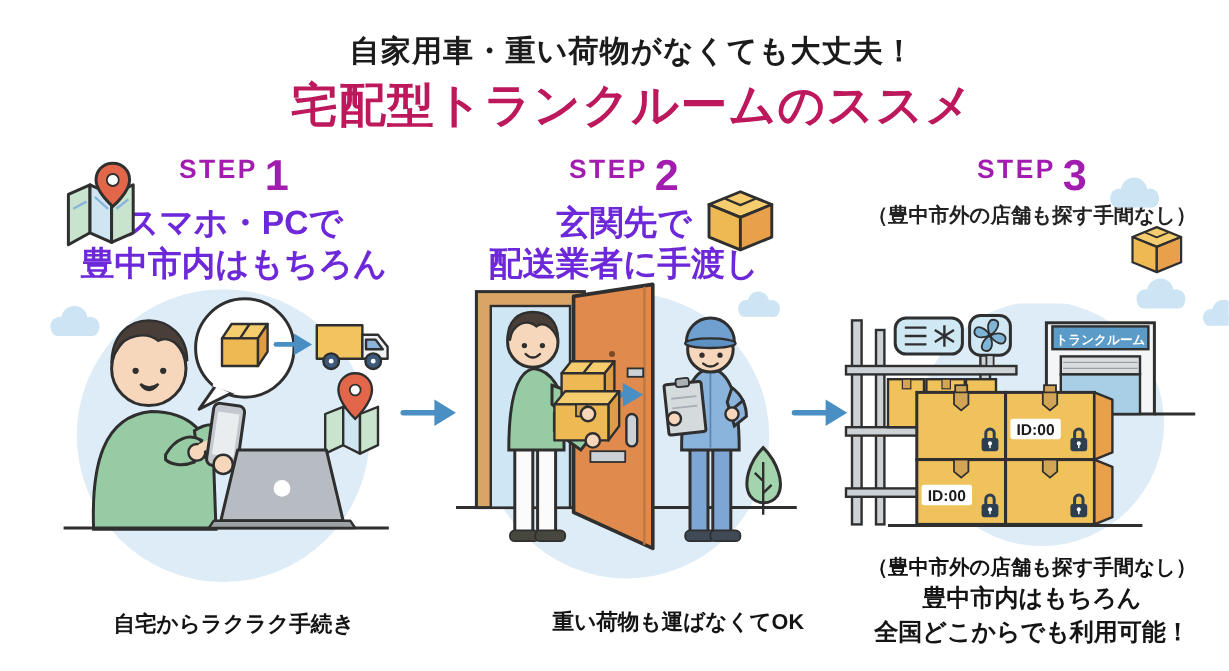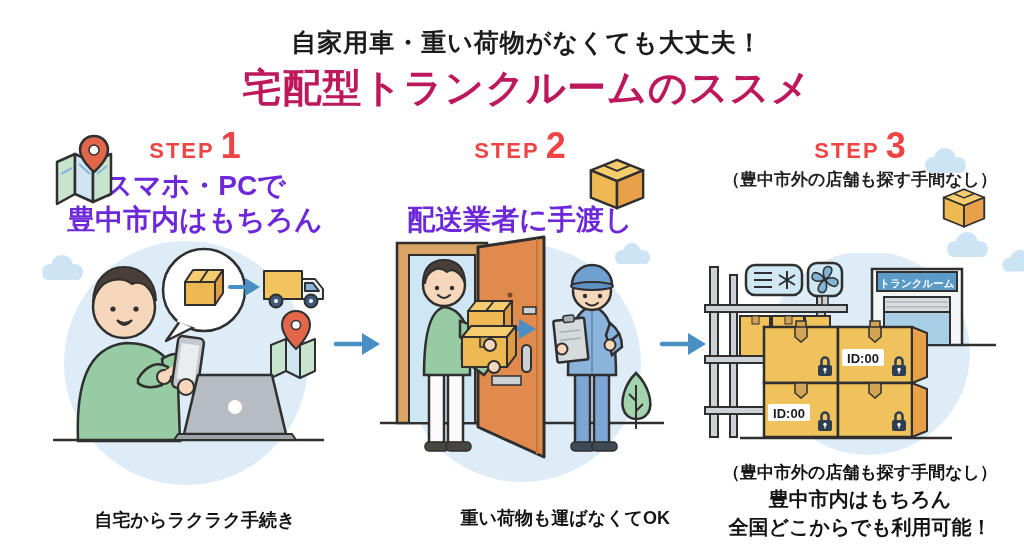--- a/index.html
+++ b/index.html
@@ -3,21 +3,21 @@
 <meta charset="utf-8">
 <style>
   html,body{margin:0;padding:0;background:#fff;}
   .canvas{position:relative;width:1024px;height:559px;background:#ffffff;overflow:hidden;
           font-family:"Liberation Sans","DejaVu Sans",sans-serif;color:#1a1a1a;}
   .title-block{position:absolute;top:26px;left:0;width:100%;text-align:center;margin-left:15px;}
   .subtitle{font-size:25px;font-weight:800;letter-spacing:1px;color:#1b1b1b;}
   .main-title{font-size:39px;font-weight:700;letter-spacing:1px;color:#be185d;margin-top:2px;}
   .col{position:absolute;top:128px;text-align:center;}
   #col1{left:35px;width:320px;} #col2{left:370px;width:300px;} #col3{left:702px;width:316px;}
-  .step-label{display:flex;justify-content:center;align-items:flex-end;gap:6px;color:#ef4444;font-weight:800;}
+  .step-label{display:flex;justify-content:center;align-items:flex-start;gap:6px;color:#a21caf;font-weight:800;}
   .step-word{font-size:22px;letter-spacing:2px;}
   .step-num{font-size:36px;line-height:1;}
   .heading{margin-top:5px;font-size:28px;font-weight:800;line-height:34px;color:#6d28d9;}
   .note{margin-top:4px;font-size:17px;font-weight:700;color:#222;}
   .hdr-icon{position:absolute;}
   .caption{position:absolute;text-align:center;font-weight:700;color:#141414;}
   #cap1{left:35px;top:508px;width:320px;font-size:18px;}
   #cap2{left:370px;top:506px;width:300px;font-size:18px;text-align:right;}
   #cap3note{left:702px;top:461px;width:316px;font-size:17px;font-weight:700;}
   #cap3{left:702px;top:485px;width:316px;font-size:20px;line-height:28px;}
@@ -63,21 +63,21 @@
         <path d="M5,14 L32,25 L32,53 L5,42 Z" fill="#eeb952"></path>
         <path d="M59,14 L32,25 L32,53 L59,42 Z" fill="#e8a04a"></path>
         <path d="M19,9 L32,14.5 L45,9" fill="none" stroke-width="2"></path>
       </g>
     </svg>
     <div class="step-label">
       <span class="step-word">STEP</span>
       <span class="step-num">2</span>
     </div>
     <div class="heading">
-      <br>
+      <span>玄関先で</span><br>
       <span>配送業者に手渡し</span>
     </div>
   </section>
 
   <section class="col" id="col3">
     <svg class="hdr-icon" style="right:30px;top:58px" width="48" height="44" viewBox="0 0 64 56">
       <g stroke="#2f2f2f" stroke-width="2.5" stroke-linejoin="round">
         <path d="M32,3 L59,14 L32,25 L5,14 Z" fill="#f5cd6e"></path>
         <path d="M5,14 L32,25 L32,53 L5,42 Z" fill="#eeb952"></path>
         <path d="M59,14 L32,25 L32,53 L59,42 Z" fill="#e8a04a"></path>

